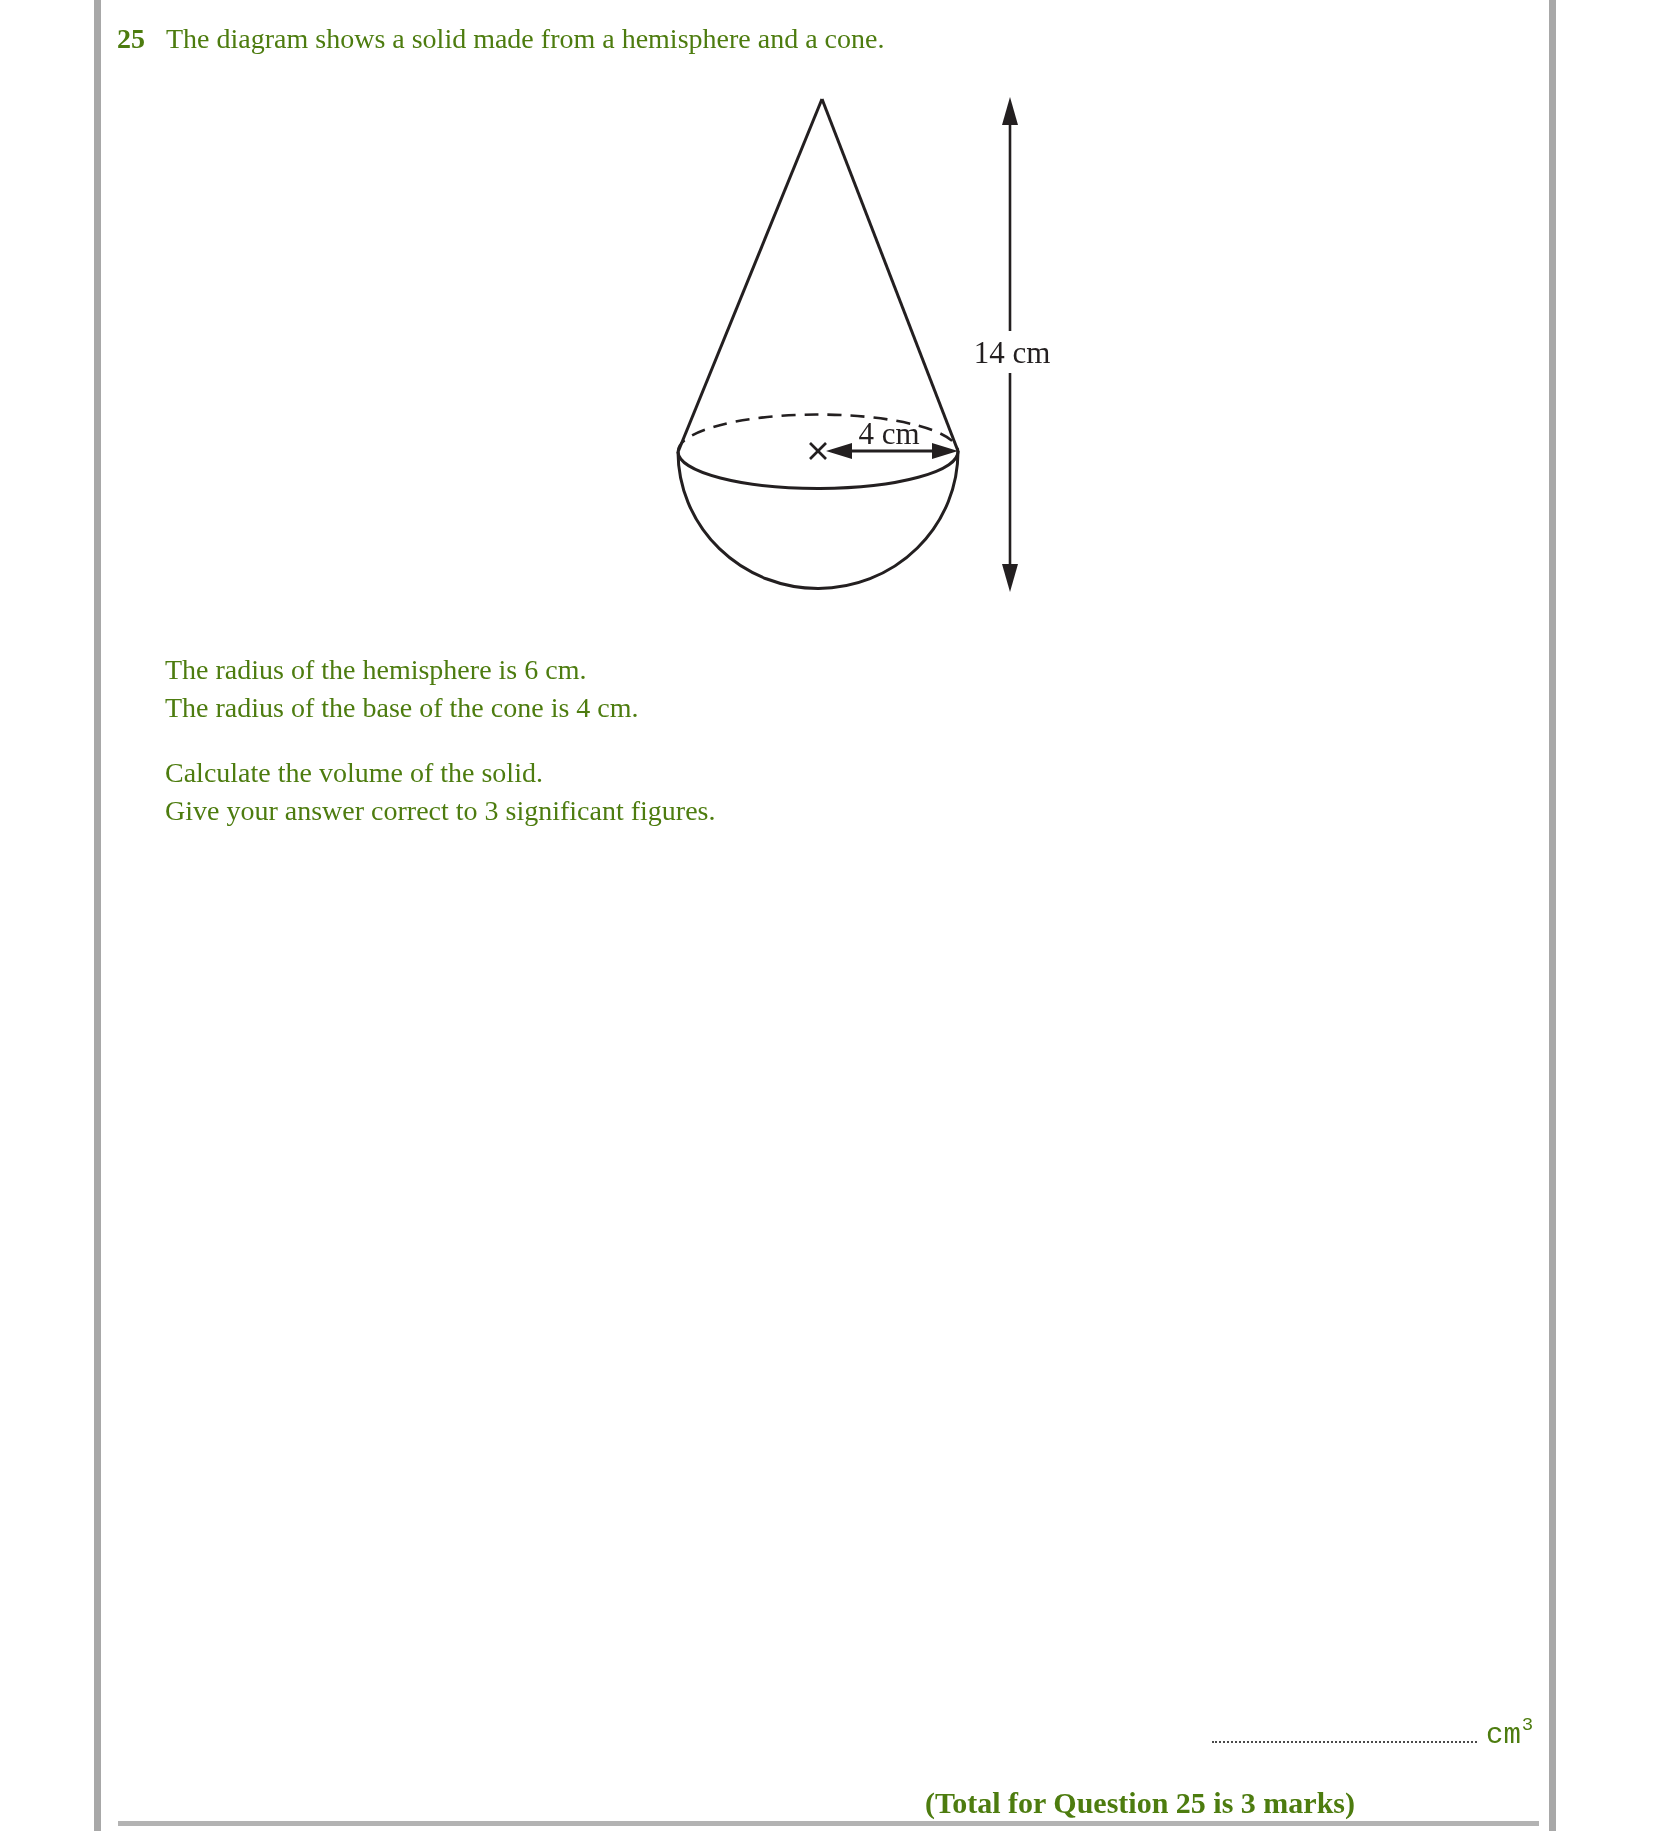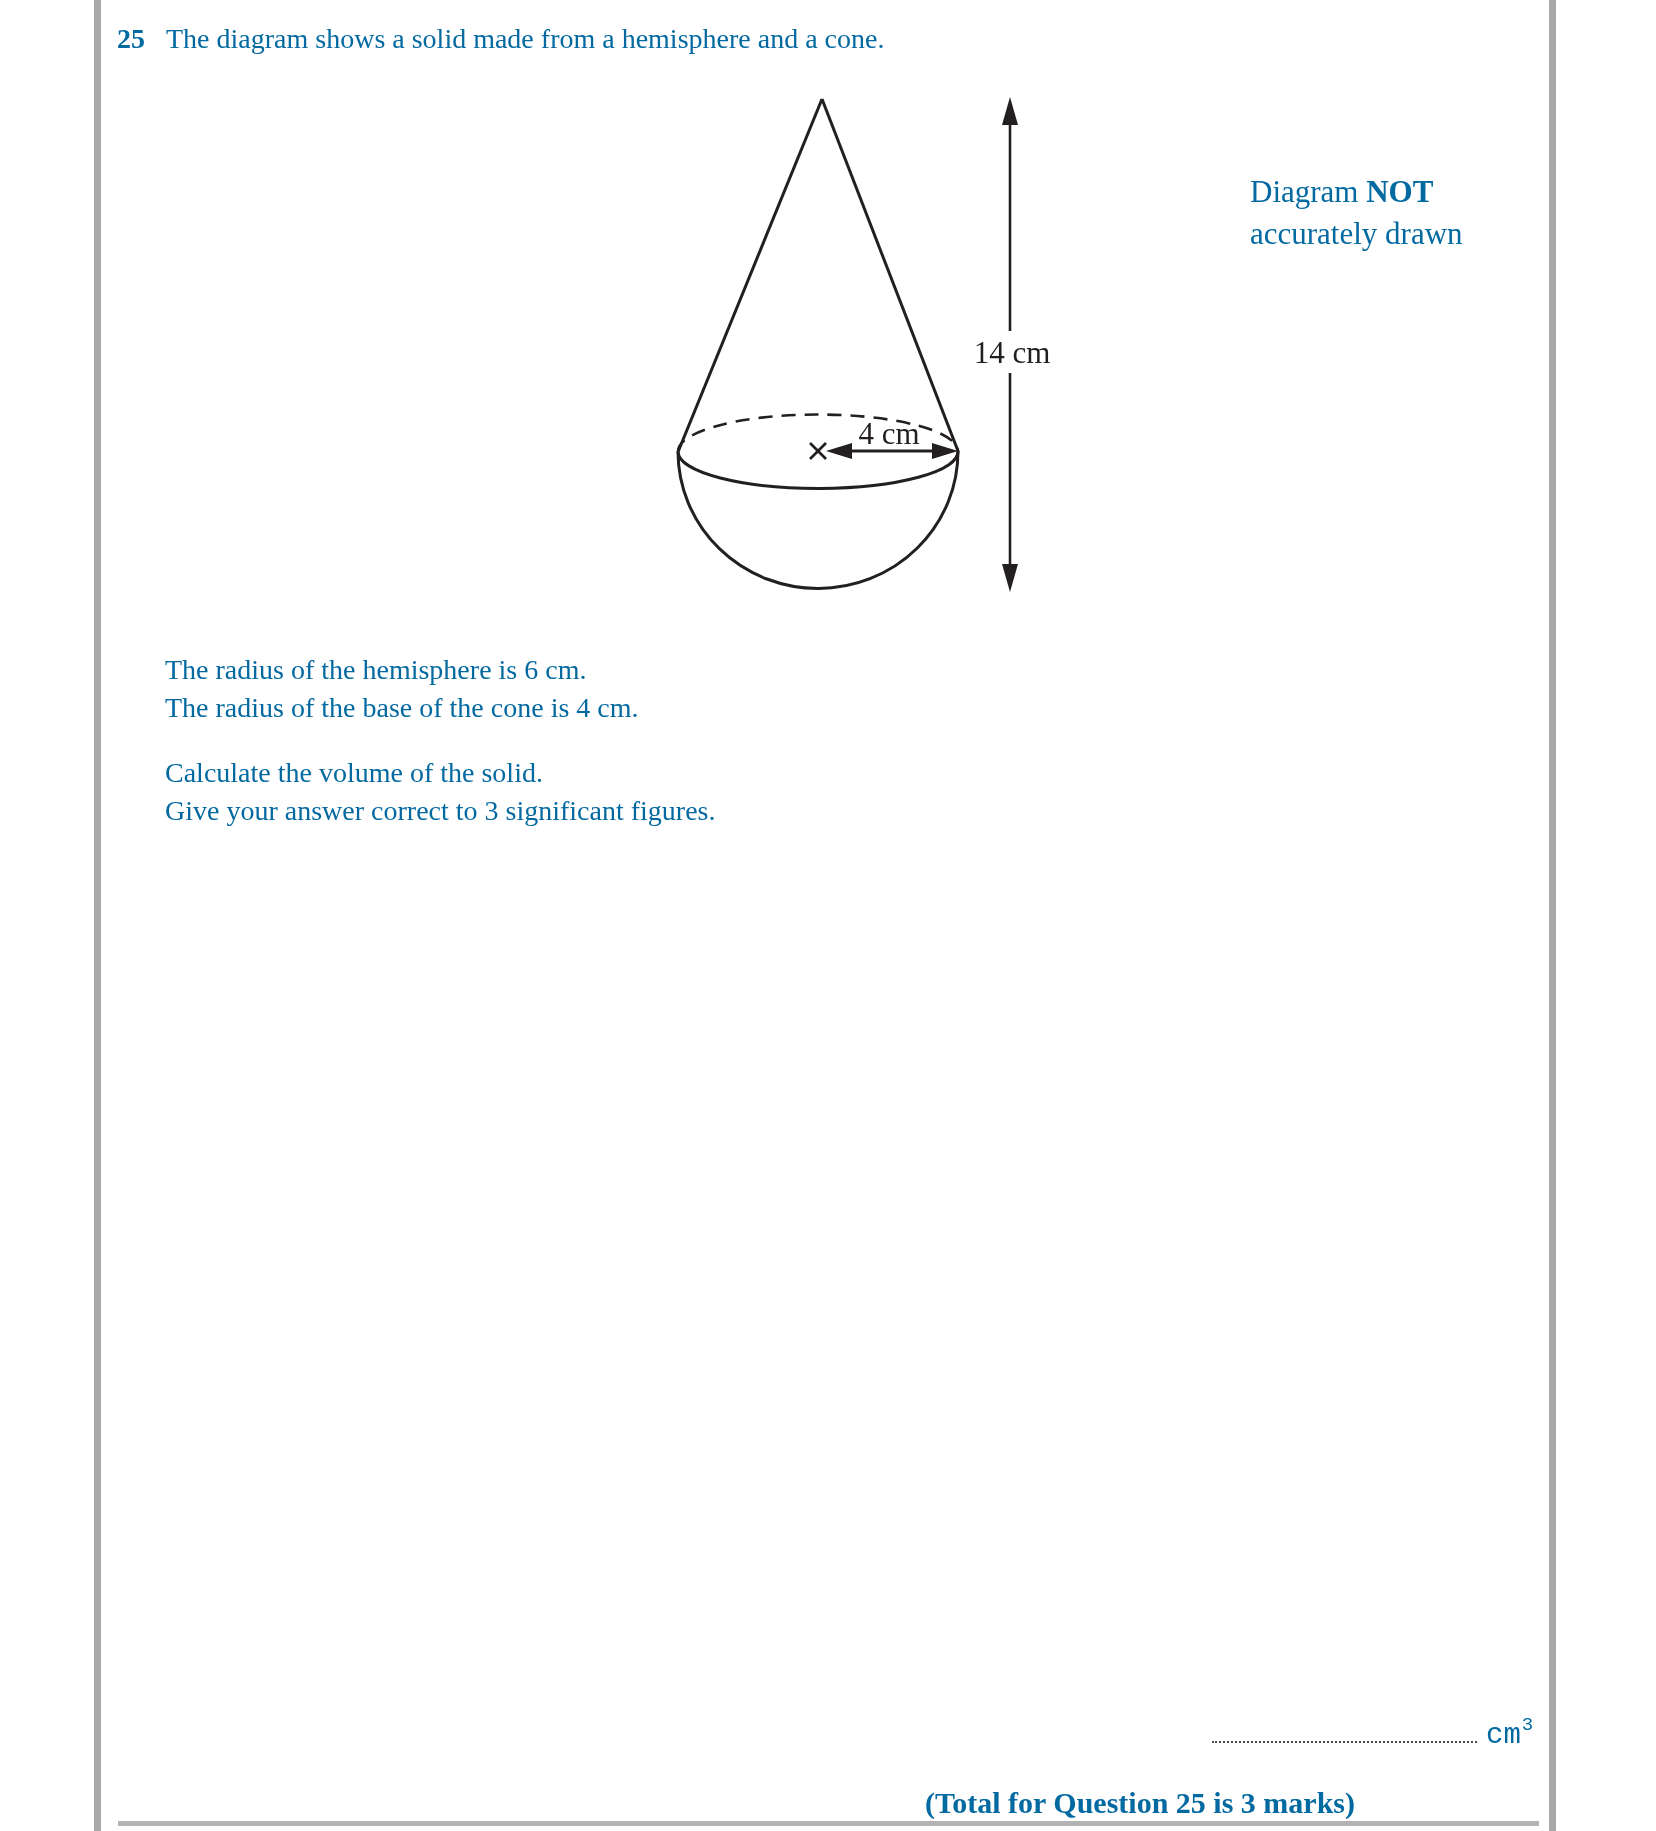--- a/index.html
+++ b/index.html
@@ -6,21 +6,21 @@
     margin: 0;
     padding: 0;
     background: #ffffff;
   }
   .page {
     position: relative;
     width: 1656px;
     height: 1831px;
     background: #ffffff;
     font-family: "Liberation Serif", serif;
-    color: #0369a1;
+    color: #4d7c0f;
     overflow: hidden;
   }
   .margin-rule {
     position: absolute;
     top: 0;
     width: 7px;
     height: 100%;
     background: #a8a8a8;
   }
   .margin-rule.left  { left: 94px; }
@@ -145,24 +145,20 @@
       <g>
         <line x1="1010" y1="120" x2="1010" y2="331" stroke="#231f20" stroke-width="2.6"></line>
         <line x1="1010" y1="373" x2="1010" y2="570" stroke="#231f20" stroke-width="2.6"></line>
         <polygon points="1010,97 1002,125 1018,125" fill="#231f20"></polygon>
         <polygon points="1010,592 1002,564 1018,564" fill="#231f20"></polygon>
       </g>
       <text x="1012" y="363" text-anchor="middle" font-family="Liberation Serif, serif" font-size="31" fill="#231f20">14 cm</text>
     </svg>
   </div>
 
-  <div class="diagram-note">
-    <div><span>Diagram </span><b>NOT</b></div>
-    <div>accurately drawn</div>
-  </div>
 
   <div class="body-line line-1">The radius of the hemisphere is 6 cm.</div>
   <div class="body-line line-2">The radius of the base of the cone is 4 cm.</div>
   <div class="body-line line-3">Calculate the volume of the solid.</div>
   <div class="body-line line-4">Give your answer correct to 3 significant figures.</div>
 
   <div class="answer-row">
     <span class="answer-dots"></span><span class="answer-unit"><span>cm</span><sup>3</sup></span>
   </div>
 

